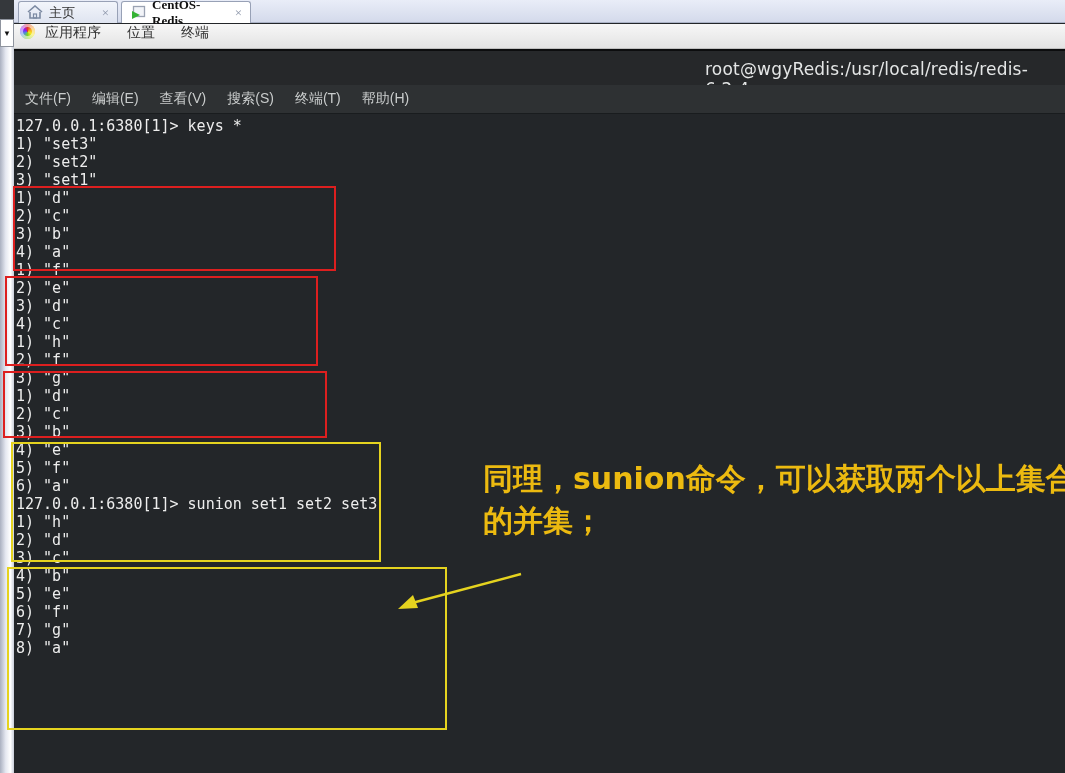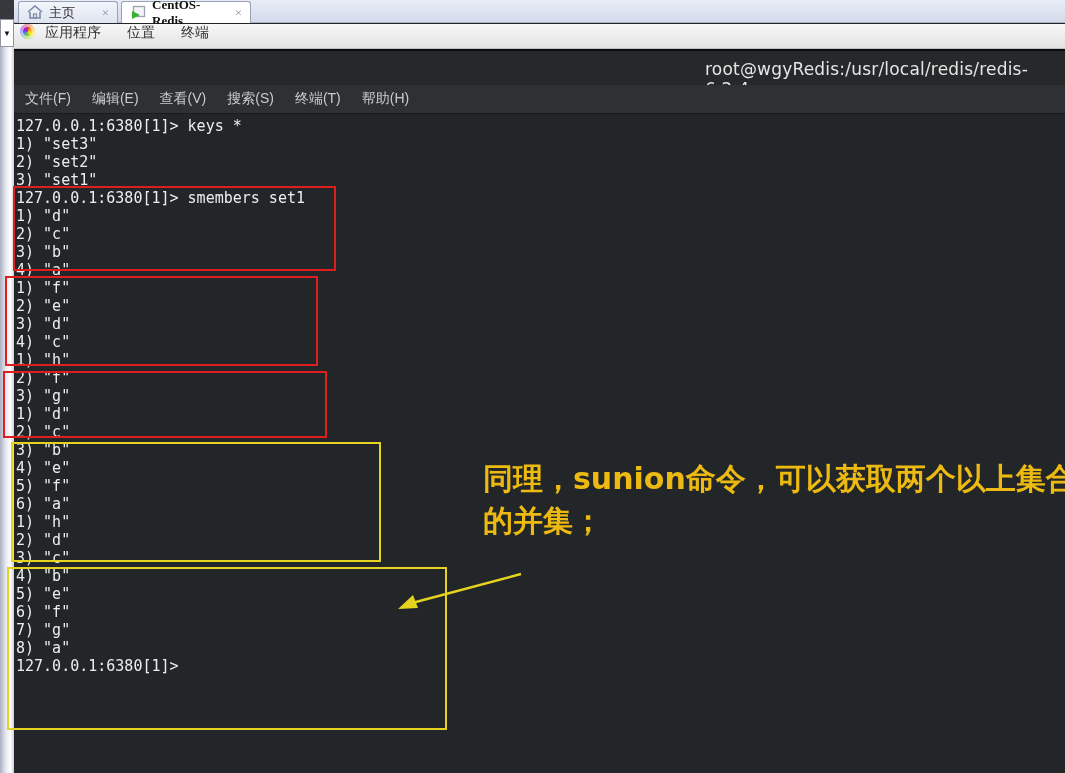--- a/index.html
+++ b/index.html
@@ -139,47 +139,46 @@
     <span class="menu-item">搜索(S)</span>
     <span class="menu-item">终端(T)</span>
     <span class="menu-item">帮助(H)</span>
   </div>
 
   <div class="terminal">
       <div class="tline">127.0.0.1:6380[1]&gt; keys *</div>
       <div class="tline">1) "set3"</div>
       <div class="tline">2) "set2"</div>
       <div class="tline">3) "set1"</div>
-      <div class="tline">127.0.0.1:6380[1]&gt; smembers set1</div>
       <div class="tline">1) "d"</div>
       <div class="tline">2) "c"</div>
       <div class="tline">3) "b"</div>
       <div class="tline">4) "a"</div>
       <div class="tline">1) "f"</div>
       <div class="tline">2) "e"</div>
       <div class="tline">3) "d"</div>
       <div class="tline">4) "c"</div>
       <div class="tline">1) "h"</div>
       <div class="tline">2) "f"</div>
       <div class="tline">3) "g"</div>
       <div class="tline">1) "d"</div>
       <div class="tline">2) "c"</div>
       <div class="tline">3) "b"</div>
       <div class="tline">4) "e"</div>
       <div class="tline">5) "f"</div>
       <div class="tline">6) "a"</div>
+      <div class="tline">127.0.0.1:6380[1]&gt; sunion set1 set2 set3</div>
       <div class="tline">1) "h"</div>
       <div class="tline">2) "d"</div>
       <div class="tline">3) "c"</div>
       <div class="tline">4) "b"</div>
       <div class="tline">5) "e"</div>
       <div class="tline">6) "f"</div>
       <div class="tline">7) "g"</div>
       <div class="tline">8) "a"</div>
-      <div class="tline">127.0.0.1:6380[1]&gt; </div>
     </div>
 
   <div class="hl hl-red hl-r1"></div>
   <div class="hl hl-red hl-r2"></div>
   <div class="hl hl-red hl-r3"></div>
   <div class="hl hl-yellow hl-y1"></div>
   <div class="hl hl-yellow hl-y2"></div>
 
   <div class="note">
     <div>同理，sunion命令，可以获取两个以上集合</div>

